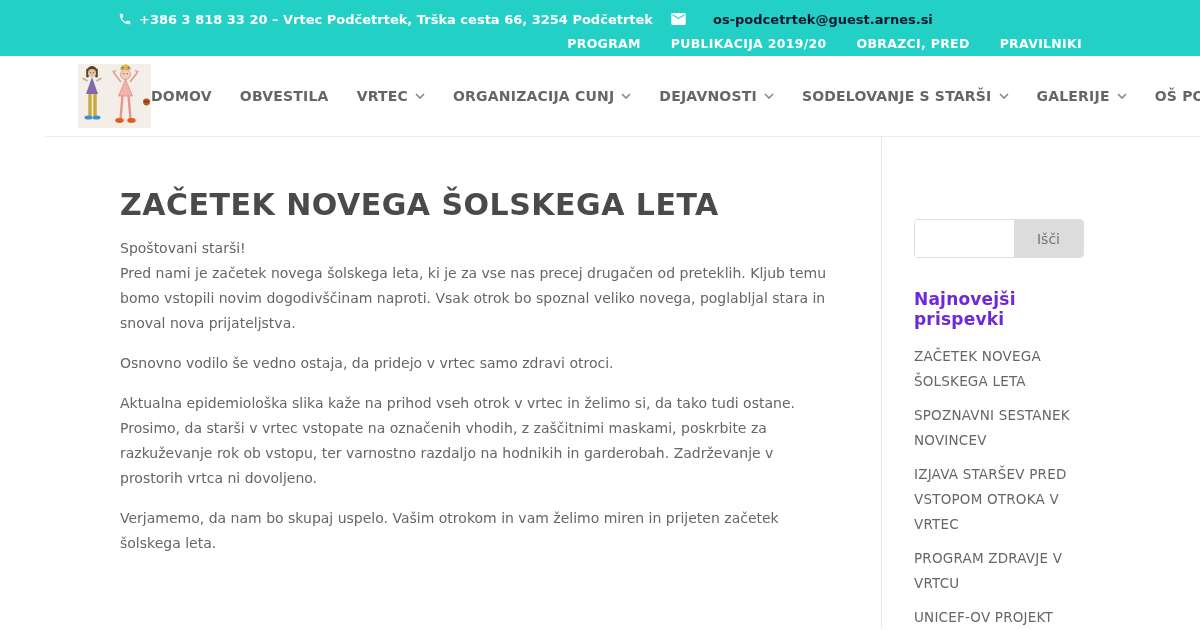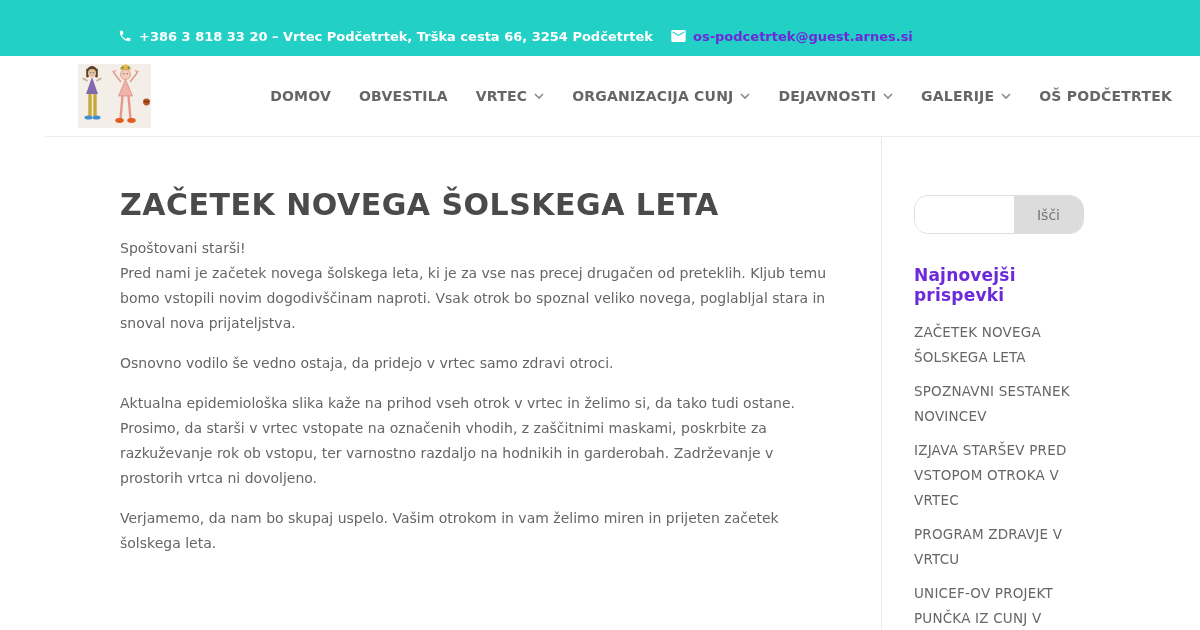--- a/index.html
+++ b/index.html
@@ -12,26 +12,26 @@
   }
   *{box-sizing:border-box;}
   html,body{margin:0;padding:0;}
   body{
     width:1200px;height:630px;overflow:hidden;background:#fff;
     font-family:"DejaVu Sans","Liberation Sans",sans-serif;
   }
   
   .topbar{
     background:var(--accent);height:56px;color:#fff;
-    padding:26px 118px 0 118px;font-size:13px;font-weight:bold;
+    padding:9px 118px 0 118px;font-size:13px;font-weight:bold;
   }
   .topbar-row1{display:flex;align-items:center;height:20px;}
   .topbar-row1 .grp{display:flex;align-items:center;gap:7px;}
   .topbar-row1 .email-grp{margin-left:18px;}
-  .topbar-row1 a{color:#6d28d9;text-decoration:none;}
+  .topbar-row1 a{color:#0f172a;text-decoration:none;margin-left:20px;}
   .topbar-row2{display:flex;justify-content:flex-end;gap:30px;height:20px;margin-top:4px;align-items:center;}
   .topbar-row2 a{color:#fff;text-decoration:none;font-size:12.5px;letter-spacing:.3px;cursor:pointer;}
   
   .header{
     height:81px;background:#fff;border-bottom:1px solid #ededed;
     display:flex;align-items:center;padding:0 28px 0 33px;margin-left:45px;
   }
   .logo{width:73px;height:64px;display:block;cursor:pointer;flex:0 0 auto;}
   .nav{margin-left:auto;display:flex;align-items:center;gap:28px;}
   .nav-item{display:flex;align-items:center;gap:7px;color:var(--nav-text);
@@ -41,21 +41,21 @@
   .main{position:relative;height:493px;background:#fff;}
   .vdivider{position:absolute;left:881px;top:0;height:492px;width:1px;background:#e8e8e8;}
   .content{padding:50px 0 0 120px;width:832px;}
   .post-title{margin:0 0 13px 0;font-size:30px;line-height:36px;font-weight:bold;
     color:var(--heading-text);letter-spacing:.5px;}
   .post-meta{font-size:14px;color:var(--body-text);margin:0 0 58px 0;}
   .post-meta a{color:var(--body-text);text-decoration:none;cursor:pointer;}
   .para{margin:0 0 15px 0;font-size:14px;line-height:25px;color:var(--body-text);white-space:pre-line;}
   
   .sidebar{position:absolute;left:914px;top:58px;width:170px;}
-  .searchform{display:flex;height:39px;border-radius:14px;overflow:hidden;border:1px solid #ddd;background:#fff;}
+  .searchform{display:flex;height:39px;border-radius:4px;overflow:hidden;border:1px solid #ddd;background:#fff;margin-top:24px;}
   .searchform input{flex:1;min-width:0;border:none;outline:none;padding:0 8px;font-size:14px;
     font-family:inherit;color:#333;background:#fff;}
   .searchform button{width:69px;border:none;background:var(--btn-bg);color:#757575;
     font-size:14px;font-family:inherit;cursor:pointer;}
   .widget-title{margin:31px 0 15px 0;font-size:17px;font-weight:bold;color:#6d28d9;letter-spacing:.2px;}
   .recent-list{display:block;}
   .recent-list a{display:block;font-size:13.5px;line-height:25px;color:var(--body-text);
     text-decoration:none;margin-bottom:9px;cursor:pointer;letter-spacing:.2px;}
 </style>
 </head>
@@ -71,25 +71,25 @@
     </span>
     <span class="grp email-grp">
       <svg width="15" height="12" viewBox="0 0 24 20">
           <path fill="#ffffff" d="M22 0H2C.9 0 0 .9 0 2v16c0 1.1.9 2 2 2h20c1.1 0 2-.9 2-2V2c0-1.1-.9-2-2-2zm0 4l-10 6L2 4V2l10 6 10-6v2z"></path>
         </svg>
       <a href="#">os-podcetrtek@guest.arnes.si</a>
     </span>
   </div>
   <div class="topbar-row2">
 
-      <a href="#">KONTAKT</a>
+      <a href="#">PROGRAM</a>
 
       <a href="#">PUBLIKACIJA 2019/20</a>
 
-      <a href="#">NOVINCEV, VLOGE</a>
+      <a href="#">OBRAZCI, PRED</a>
 
       <a href="#">PRAVILNIKI</a>
 
   </div>
 </div>
 
 <div class="header">
   <svg class="logo" viewBox="0 0 73 64">
     <rect x="0" y="0" width="73" height="64" fill="#f3efe8"></rect>
 
@@ -153,20 +153,26 @@
         </svg>
       </div>
 
       <div class="nav-item">
         <span>DEJAVNOSTI</span>
         <svg class="chev" width="10" height="7" viewBox="0 0 10 7">
           <polyline points="1,1 5,5 9,1" fill="none" stroke="#8a8a8a" stroke-width="1.6"></polyline>
         </svg>
       </div>
 
+      <div class="nav-item">
+        <span>SODELOVANJE S STARŠI</span>
+        <svg class="chev" width="10" height="7" viewBox="0 0 10 7">
+          <polyline points="1,1 5,5 9,1" fill="none" stroke="#8a8a8a" stroke-width="1.6"></polyline>
+        </svg>
+      </div>
 
       <div class="nav-item">
         <span>GALERIJE</span>
         <svg class="chev" width="10" height="7" viewBox="0 0 10 7">
           <polyline points="1,1 5,5 9,1" fill="none" stroke="#8a8a8a" stroke-width="1.6"></polyline>
         </svg>
       </div>
 
       <div class="nav-item">
         <span>OŠ PODČETRTEK</span>

